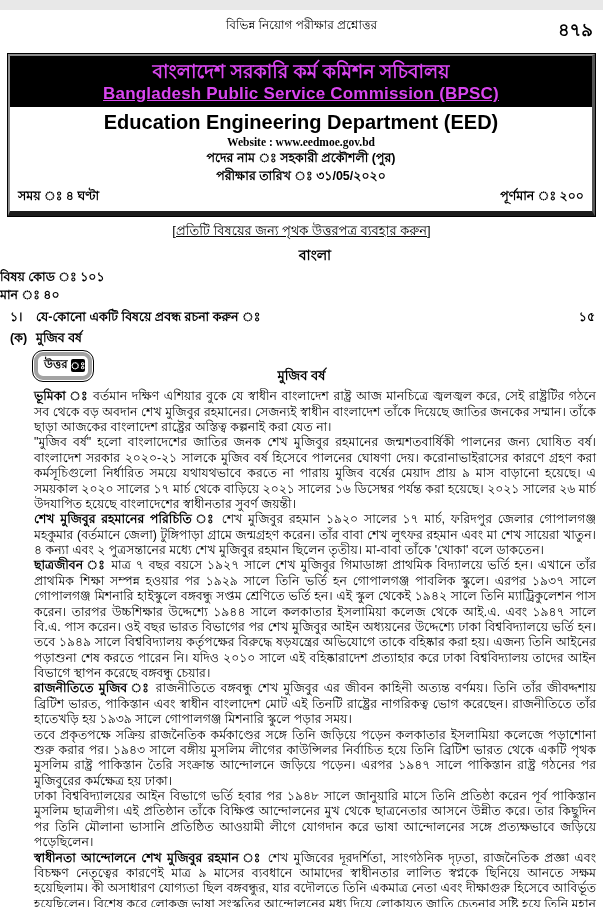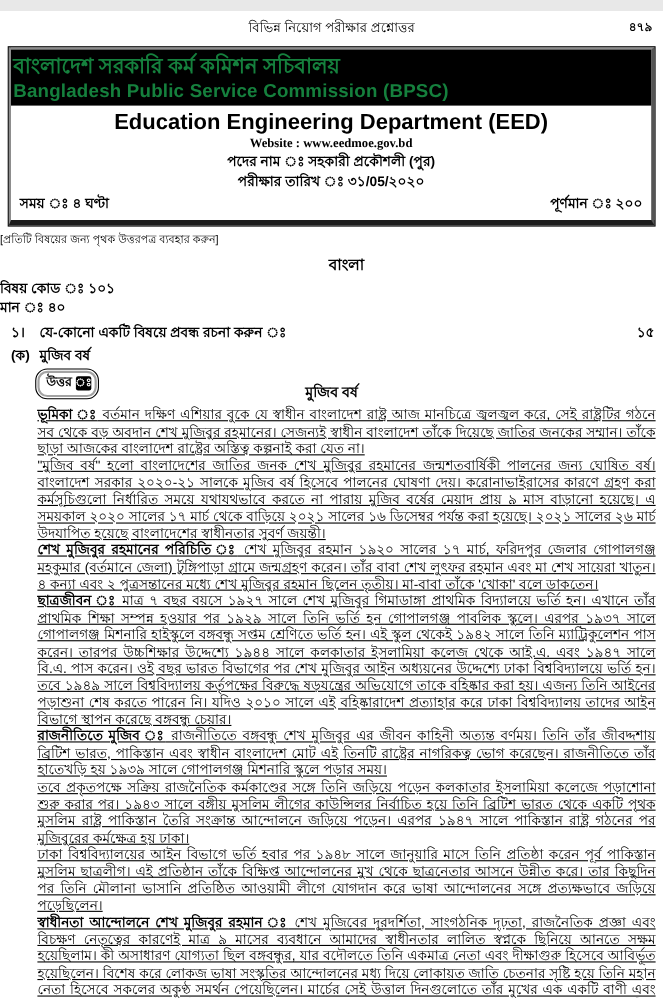--- a/index.html
+++ b/index.html
@@ -14,51 +14,51 @@
     margin:10px auto;
   }
   
   .topbar {
     display:flex; align-items:flex-start;
     padding:6px 10px 0 10px;
     font-size:12px;
   }
   .topbar .spacer-l { width:70px; }
   .topbar .head-center { flex:1; text-align:center; }
-  .topbar .page-num { width:70px; text-align:right; font-weight:bold; font-size:11px; }
+  .topbar .page-num { width:70px; text-align:right; font-weight:bold; font-size:18px; }
 
   
   .frame {
     margin:7px 8px 0 8px;
     border:2px solid #8d8d8d;
     outline:1px solid #000;
     border-bottom:5px solid #1c1c1c;
     border-right:3px solid #555;
     background:#fff;
   }
   .band {
-    background:#000; color:#15803d;
-    text-align:left;
+    background:#000; color:#d946ef;
+    text-align:center;
     padding:4px 2px 3px 2px;
   }
   .band .bn-title { font-size:19px; font-weight:bold; line-height:1.25; }
-  .band .en-title { font-size:17px; font-weight:bold; line-height:1.2; letter-spacing:.2px; }
+  .band .en-title { font-size:17px; font-weight:bold; line-height:1.2; letter-spacing:.2px;text-decoration:underline; }
   .org-lines { text-align:center; padding:3px 4px 0 4px; }
   .dept-bn { font-size:13.5px; font-weight:bold; line-height:1.3; }
   .dept-en { font-size:20px; font-weight:bold; line-height:1.25; }
   .website  { font-size:11.5px; font-weight:bold; font-family:"Liberation Serif","DejaVu Serif",serif; line-height:1.3; }
   .post-line, .date-line { font-size:12.5px; font-weight:bold; line-height:1.4; }
   .time-row {
     display:flex; justify-content:space-between;
     padding:2px 8px 4px 8px;
     font-size:12.5px; font-weight:bold;
   }
 
   
-  .instruction { text-align:left; font-size:10px; margin-top:5px; }
+  .instruction { text-align:center; font-size:13px; margin-top:5px;text-decoration:underline; }
   .subject     { text-align:center; font-size:14px; font-weight:bold; margin-top:2px;padding-left:27px; }
   .subject-code, .marks-line { text-align:left; font-size:12.5px; font-weight:bold; line-height:1.45; }
 
   
   .q-row {
     display:flex; align-items:flex-start;
     padding:4px 8px 0 10px;
     font-size:12.5px; font-weight:bold;
   }
   .q-no { width:26px; }
@@ -68,42 +68,41 @@
     display:flex; align-items:flex-start;
     padding:1px 8px 0 10px;
     font-size:12.5px; font-weight:bold;
   }
   .opt-label { width:26px; }
 
   
   .answer-wrap { padding:3px 0 0 34px; }
   .answer-badge {
     display:inline-flex; align-items:center; gap:3px;
-    border:2px solid #a3a3a3; border-radius:9px;
+    border:4px solid #a3a3a3; border-radius:9px;
     outline:1px solid #000; outline-offset:1px;
     padding:0 3px 1px 6px;
     font-size:11.5px; font-weight:bold;
     background:#fff;
   }
   .answer-colon {
     background:#000; color:#fff;
     display:inline-block;
     min-width:11px; text-align:center;
     border-radius:2px;
     font-size:10px; line-height:13px;
   }
 
   
   .essay-title { text-align:center; font-size:13px; font-weight:bold; margin-top:-14px; }
   .essay { padding:2px 7px 0 34px; }
   .essay p {
     font-size:12.4px; line-height:1.24;
     text-align:justify;
     margin:0;
-    text-decoration:underline;
   }
   .essay .sec-head { font-weight:bold; }
 </style>
 </head>
 <body>
 
 <div class="page">
 
   <div class="topbar">
     <div class="spacer-l"></div>

